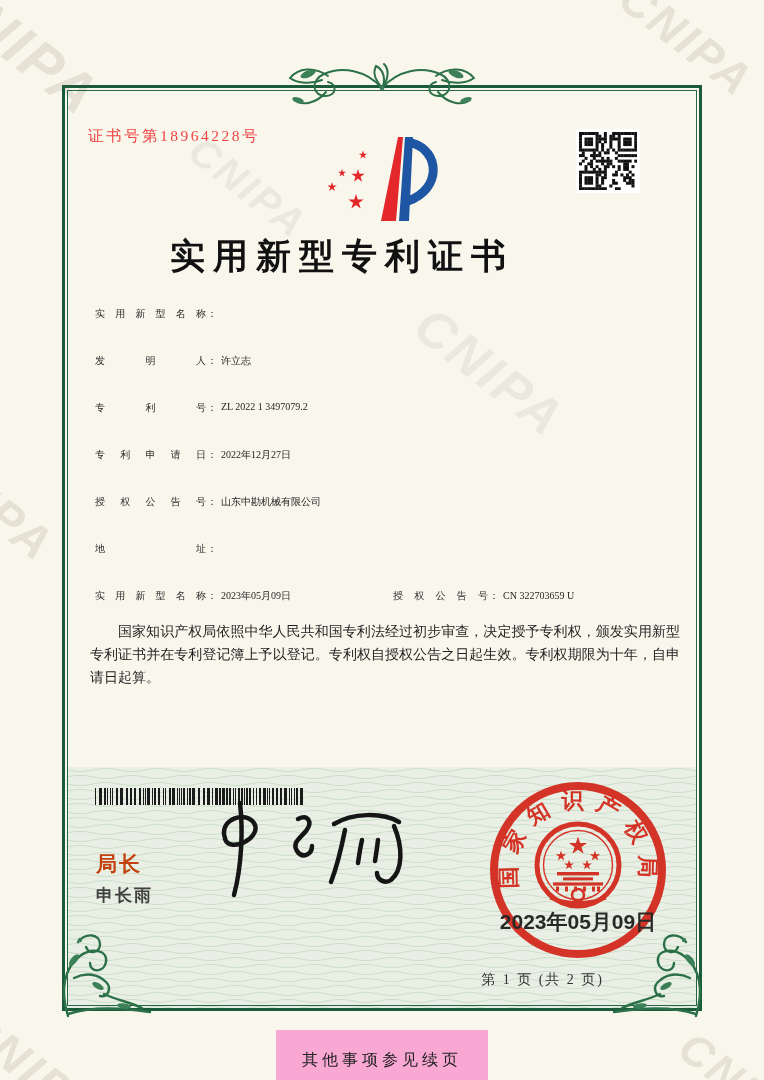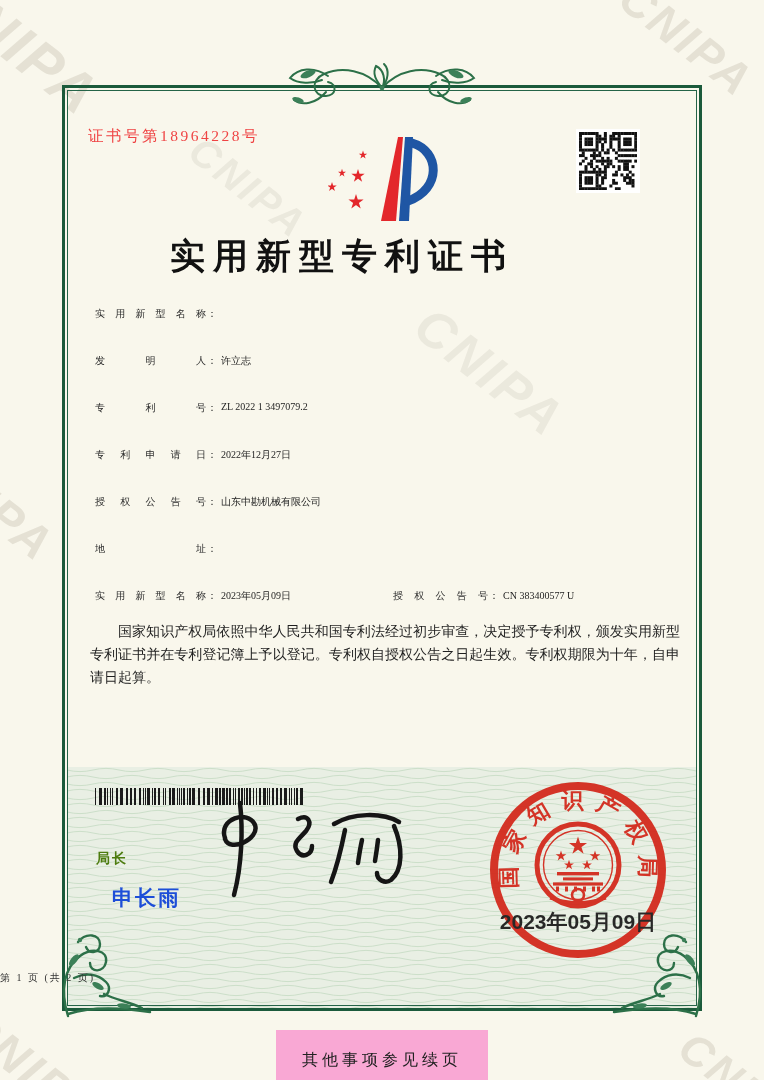--- a/index.html
+++ b/index.html
@@ -59,34 +59,34 @@
     position:absolute;left:90px;top:620px;width:602px;z-index:4;
     font-size:14px;line-height:23px;color:#1f1f1f;text-align:justify;
   }
   .legal p{margin:0 12px 2px 0;text-indent:2em;}
   
   #barcode-svg{position:absolute;left:95px;top:788px;z-index:4;}
   
   .director-title{
     position:absolute;left:96px;top:850px;z-index:4;
     font-family:"Liberation Sans","DejaVu Sans",sans-serif;
-    font-size:14px;font-weight:600;color:#4d7c0f;letter-spacing:2px;
+    font-size:21px;font-weight:600;color:#c2410c;letter-spacing:2px;
   }
   .director-name{
-    position:absolute;left:112px;top:884px;z-index:4;
+    position:absolute;left:96px;top:884px;z-index:4;
     font-family:"Liberation Sans","DejaVu Sans",sans-serif;
-    font-size:21px;font-weight:600;color:#1d4ed8;letter-spacing:2px;
+    font-size:17px;font-weight:600;color:#404040;letter-spacing:2px;
   }
   .sig{position:absolute;left:200px;top:793px;z-index:4;}
   
   .seal{position:absolute;left:487px;top:779px;z-index:5;opacity:0.94;}
   
   .page-info{
-    position:absolute;left:0;top:971px;width:604px;text-align:left;z-index:4;
-    font-size:10px;color:#333;letter-spacing:2px;
+    position:absolute;left:0;top:971px;width:604px;text-align:right;z-index:4;
+    font-size:14px;color:#333;letter-spacing:2px;
   }
   .cont-note-wrap{
     position:absolute;left:0;top:1024px;width:764px;text-align:center;z-index:4;
   }
   .cont-note{
     display:inline-block;background:#f9a8d4;padding:20px 26px;
     font-size:16px;color:#222;letter-spacing:4px;margin-top:6px;
   }
   .orn{z-index:3;}
 </style>
@@ -467,21 +467,21 @@
   </div>
   <div class="frow">
     <span class="flabel">地址</span>
       <span class="fcolon">：</span>
   </div>
   <div class="frow">
     <span class="flabel">实用新型名称</span>
       <span class="fcolon">：</span>
       <span class="fvalue fixed">2023年05月09日</span>
     <span class="pair2">
-      <span class="flabel">授权公告号</span><span class="fcolon">：</span><span class="fvalue">CN 383400577 U</span>
+      <span class="flabel">授权公告号</span><span class="fcolon">：</span><span class="fvalue">CN 322703659 U</span>
     </span>
   </div>
 </div>
 
 <div class="legal">
   <p>国家知识产权局依照中华人民共和国专利法经过初步审查，决定授予专利权，颁发实用新型专利证书并在专利登记簿上予以登记。专利权自授权公告之日起生效。专利权期限为十年，自申请日起算。</p>
 </div>
 
 <svg id="barcode-svg" width="212" height="17">
     <rect x="0" y="0" width="1" height="17" fill="#1b1b1b"></rect>

